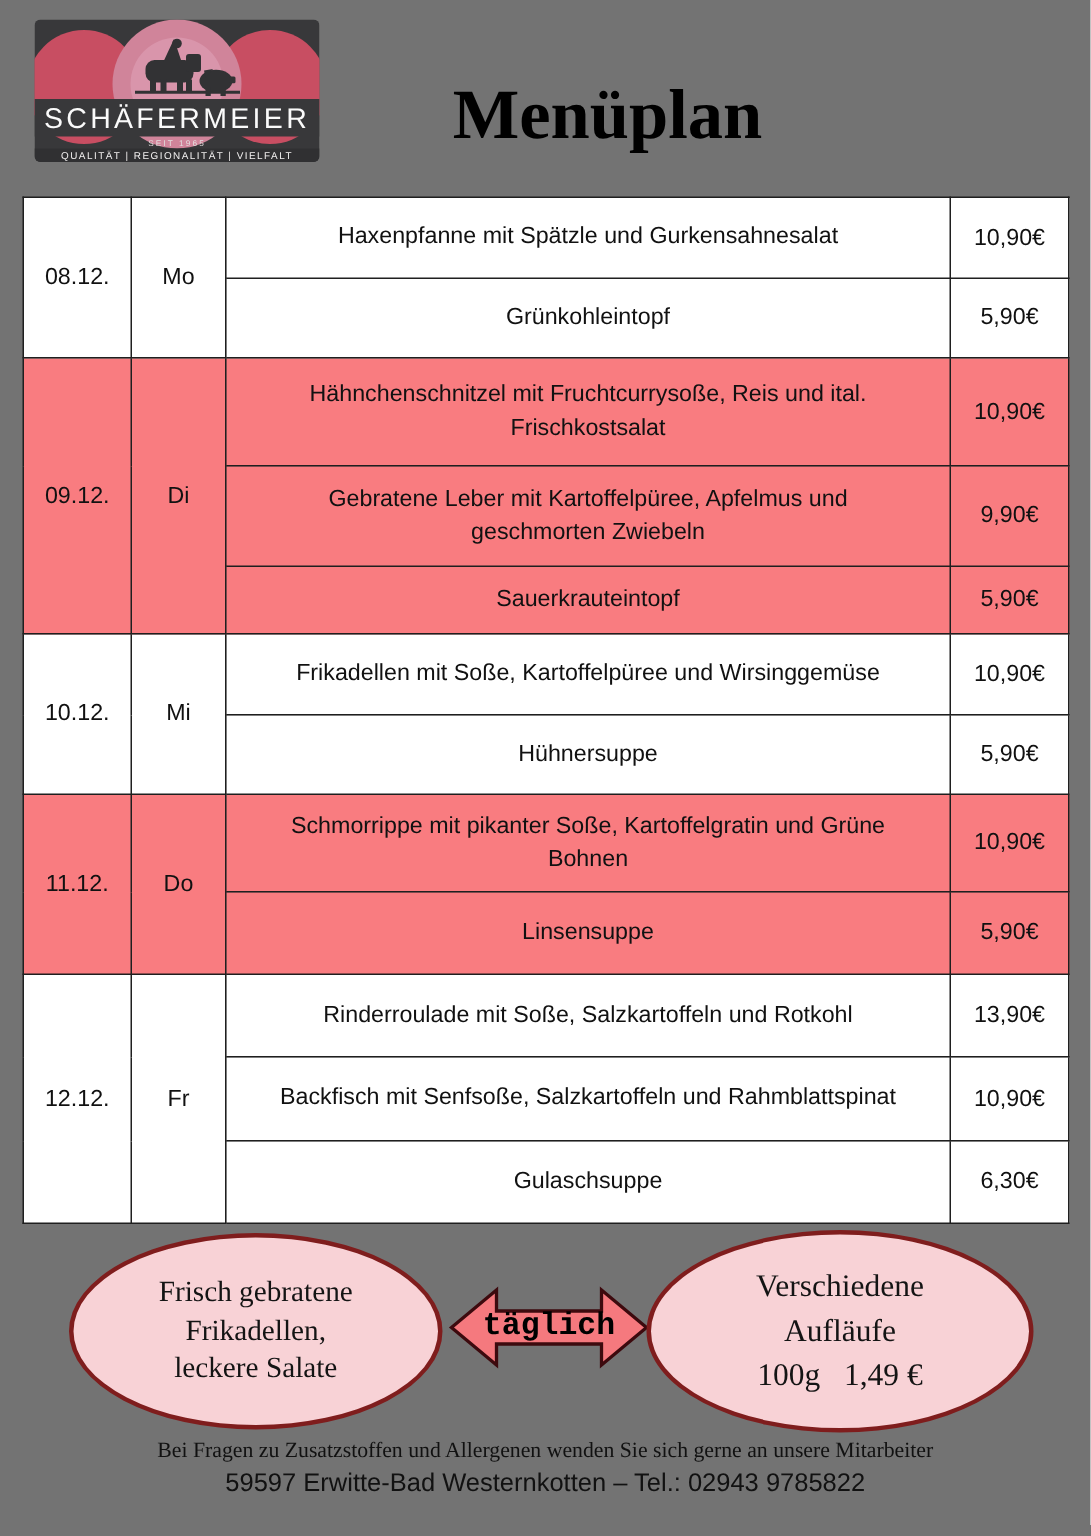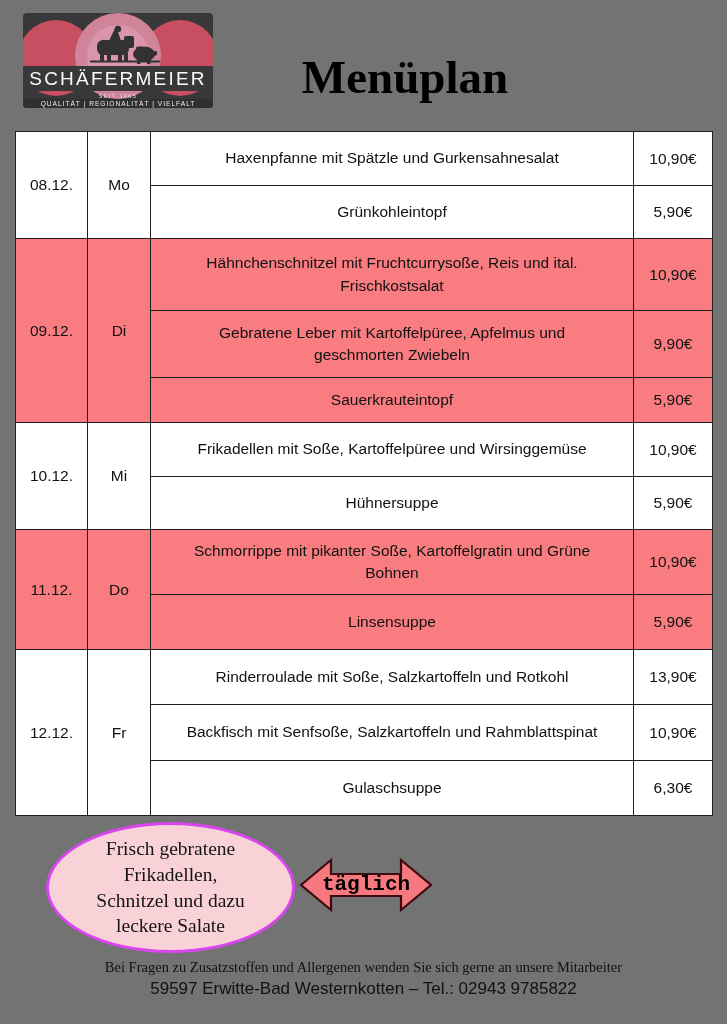--- a/index.html
+++ b/index.html
@@ -37,21 +37,21 @@
   td.date, td.day { font-size: 16px; }
   td.dish { white-space: pre-line; line-height: 1.45; padding: 2px 11px; }
   td.price { font-size: 15.5px; }
   tr.hl td { background: #f97c80; }
   .rh45{height:45px} .rh53{height:53px} .rh54{height:54px} .rh55{height:55px}
   .rh56{height:56px} .rh65{height:65px} .rh67{height:67px} .rh72{height:72px}
 
   
   .bubble {
     position: absolute;
-    border: 3px solid #d946ef; border-radius: 50%;
+    border: 3px solid #7f1d1d; border-radius: 50%;
     background: #f8d2d6;
     display: flex; flex-direction: column; justify-content: center; align-items: center;
     font-family: "Liberation Serif", serif; color: #141414;
   }
   .bubble.left  { left: 46px;  top: 822px; width: 249px; height: 131px; font-size: 19.5px; line-height: 1.32; }
   .bubble.right { left: 431px; top: 820px; width: 258px; height: 135px; font-size: 21px;  line-height: 1.42; }
   .bubble div { white-space: pre; }
 
   
   .arrow-wrap { position: absolute; left: 298px; top: 852px; width: 136px; height: 66px; }
@@ -188,30 +188,34 @@
       <tr class="rh55">
         <td class="dish">Gulaschsuppe</td>
         <td class="price">6,30€</td>
       </tr>
     </tbody>
   </table>
 
   <div class="bubble left">
     <div>Frisch gebratene</div>
     <div>Frikadellen,</div>
-    <div>Schnitzel und dazu</div>
     <div>leckere Salate</div>
   </div>
 
   <div class="arrow-wrap">
     <svg viewBox="0 0 136 66" xmlns="http://www.w3.org/2000/svg">
       <polygon points="3,33 33,8 33,22 103,22 103,8 133,33 103,58 103,44 33,44 33,58" fill="#f5797e" stroke="#3d0a0e" stroke-width="2.2"></polygon>
     </svg>
     <span class="arrow-label">täglich</span>
   </div>
 
+  <div class="bubble right">
+    <div>Verschiedene</div>
+    <div>Aufläufe</div>
+    <div>100g&nbsp;&nbsp;&nbsp;1,49 €</div>
+  </div>
 
   <div class="footer">
     <div class="f1">Bei Fragen zu Zusatzstoffen und Allergenen wenden Sie sich gerne an unsere Mitarbeiter</div>
     <div class="f3">59597 Erwitte-Bad Westernkotten – Tel.: 02943 9785822</div>
   </div>
 
 </div>
 
 </body></html>

